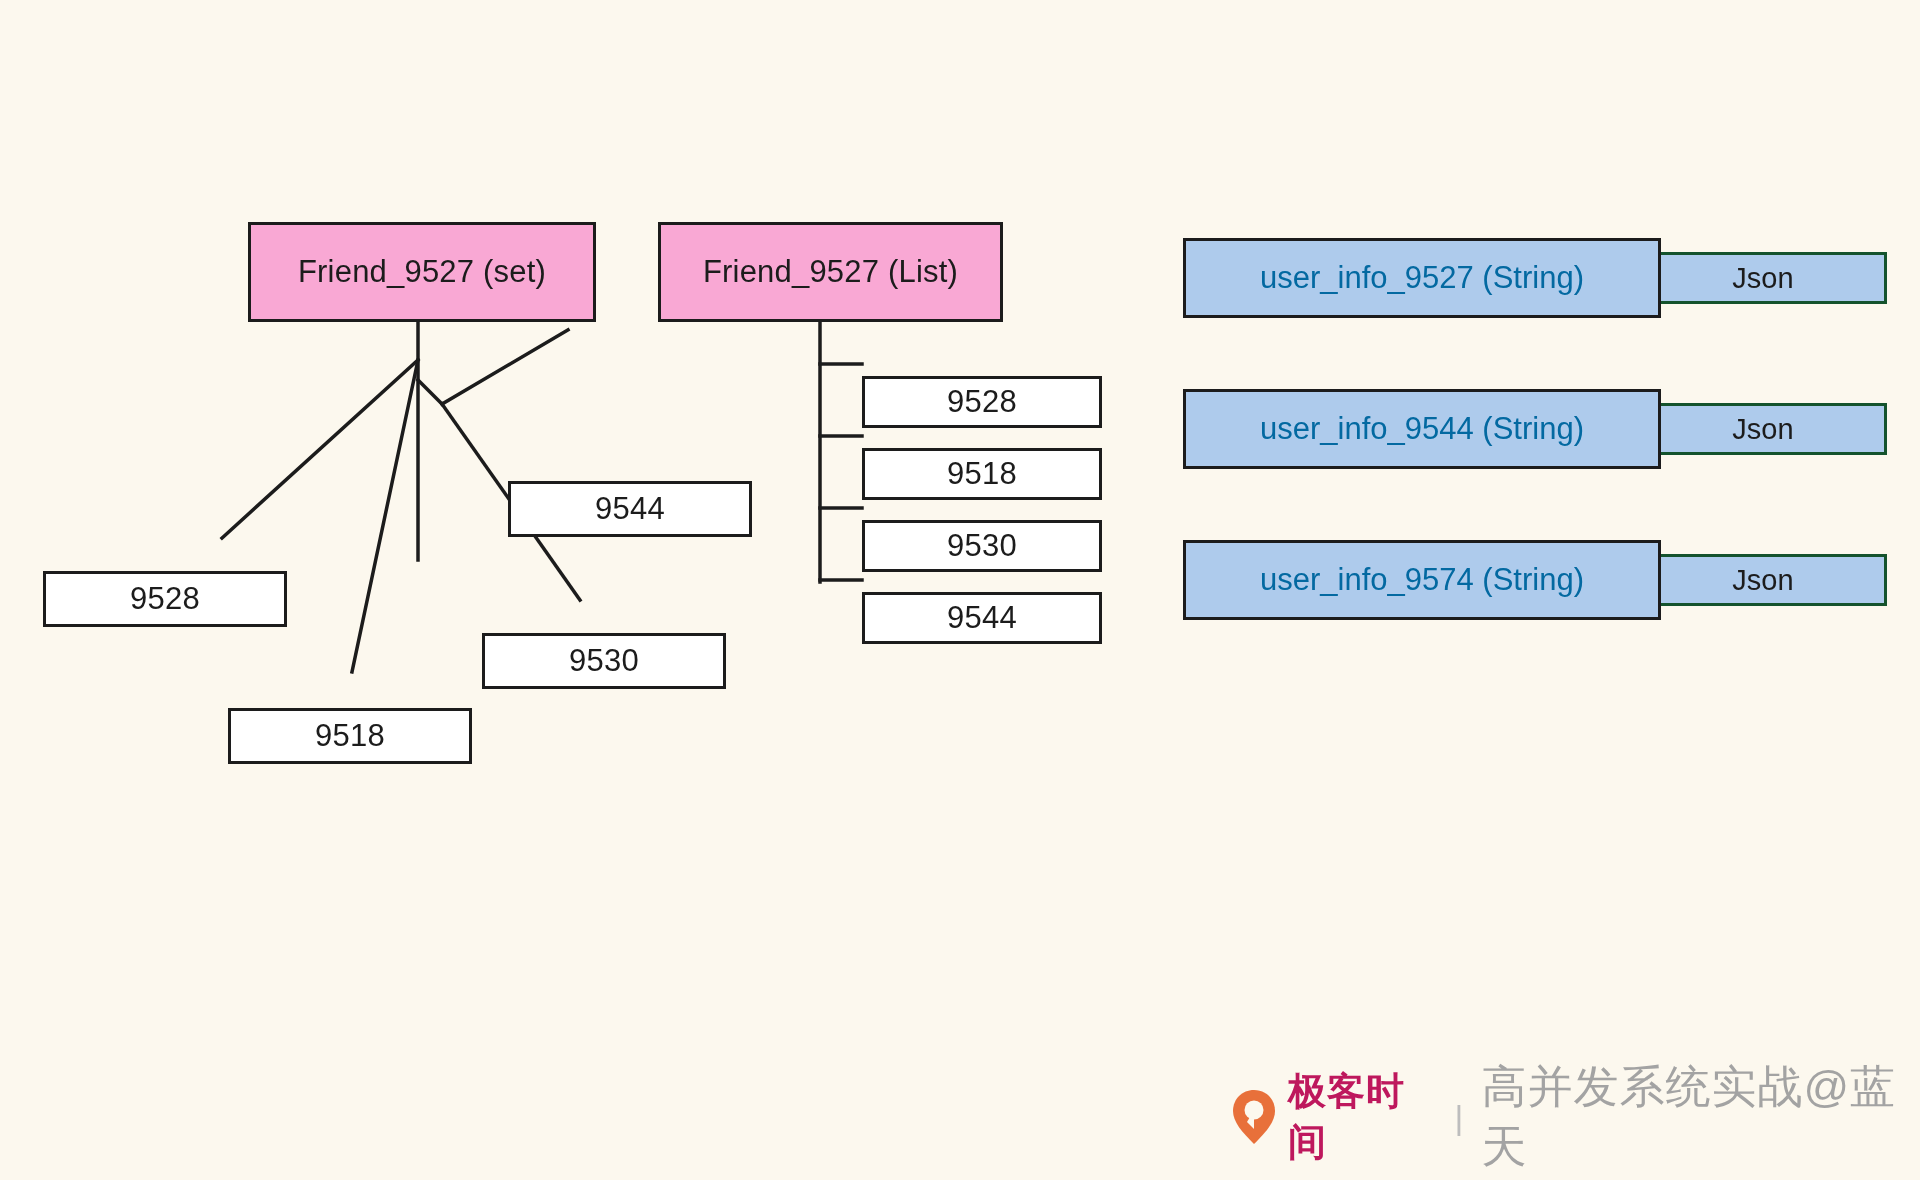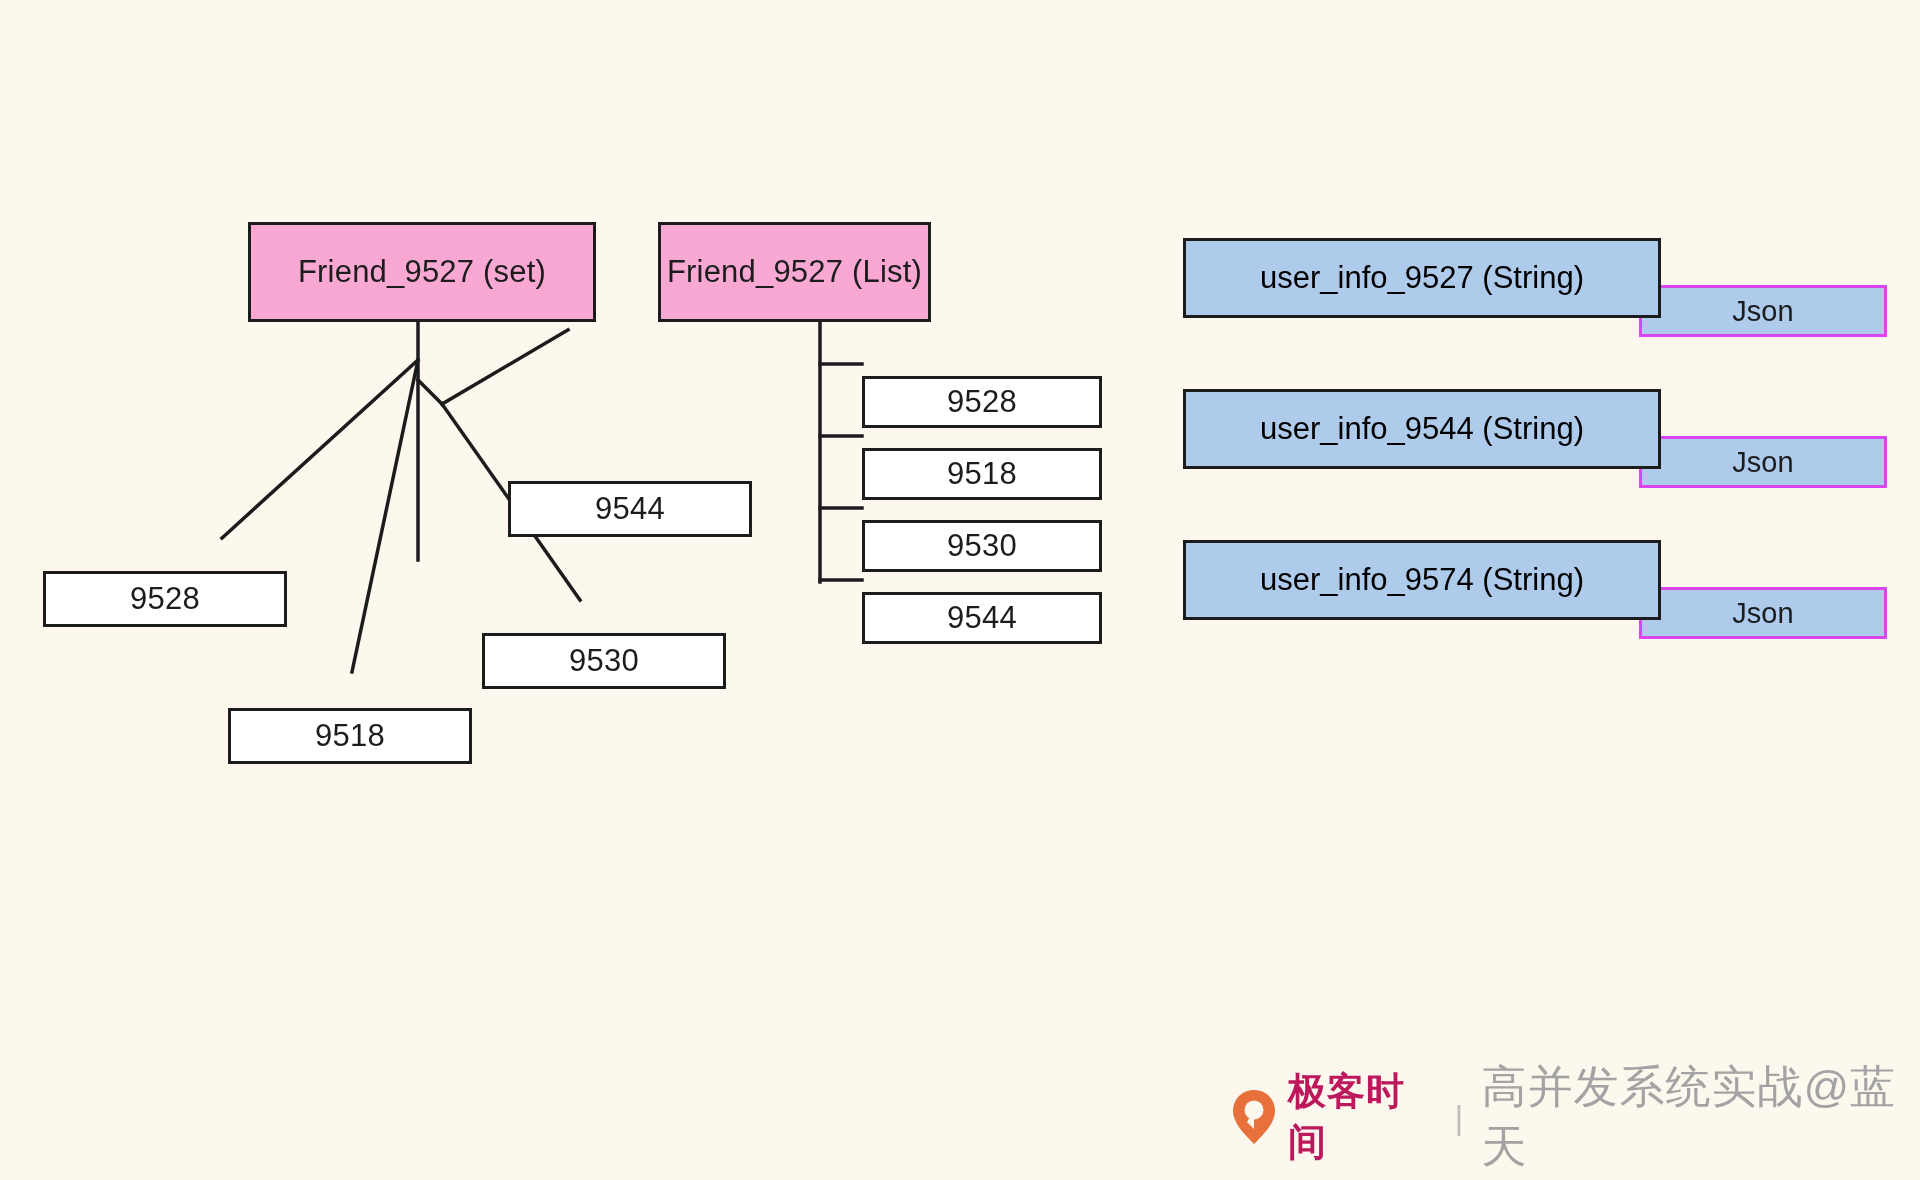--- a/index.html
+++ b/index.html
@@ -60,40 +60,39 @@
     top: 0;
     width: 478px;
     height: 80px;
     box-sizing: border-box;
     border: 3px solid #1c1c1c;
     background: #AECBEC;
     display: flex;
     align-items: center;
     justify-content: center;
     font-size: 31px;
-    color: #000000;
+    color: #0369a1;
     white-space: nowrap;
     z-index: 2;
   }
   .str-json {
     position: absolute;
     left: 456px;
     top: 14px;
     width: 248px;
     height: 52px;
     box-sizing: border-box;
-    border: 3px solid #d946ef;
+    border: 3px solid #14532d;
     background: #AECBEC;
     display: flex;
     align-items: center;
     justify-content: center;
     font-size: 29px;
     color: #1c1c1c;
     z-index: 1;
-    margin-top: 33px;
   }
 
   #watermark {
     position: absolute;
     left: 1232px;
     top: 1086px;
     display: flex;
     align-items: center;
     height: 62px;
   }
@@ -164,21 +163,21 @@
   </div>
 
   <div class="node node-leaf" style="left:482px; top:595px; width:244px; height:56px;">
     <span>9530</span>
   </div>
 
   <div class="node node-leaf" style="left:508px; top:443px; width:244px; height:56px;">
     <span>9544</span>
   </div>
 
-  <div class="node node-parent" style="left:658px; top:222px; width:273px; height:100px;">
+  <div class="node node-parent" style="left:658px; top:222px; width:345px; height:100px;">
     <span>Friend_9527 (List)</span>
   </div>
 
   <div class="node node-leaf" style="left:862px; top:338px; width:240px; height:52px;">
     <span>9528</span>
   </div>
 
   <div class="node node-leaf" style="left:862px; top:410px; width:240px; height:52px;">
     <span>9518</span>
   </div>

